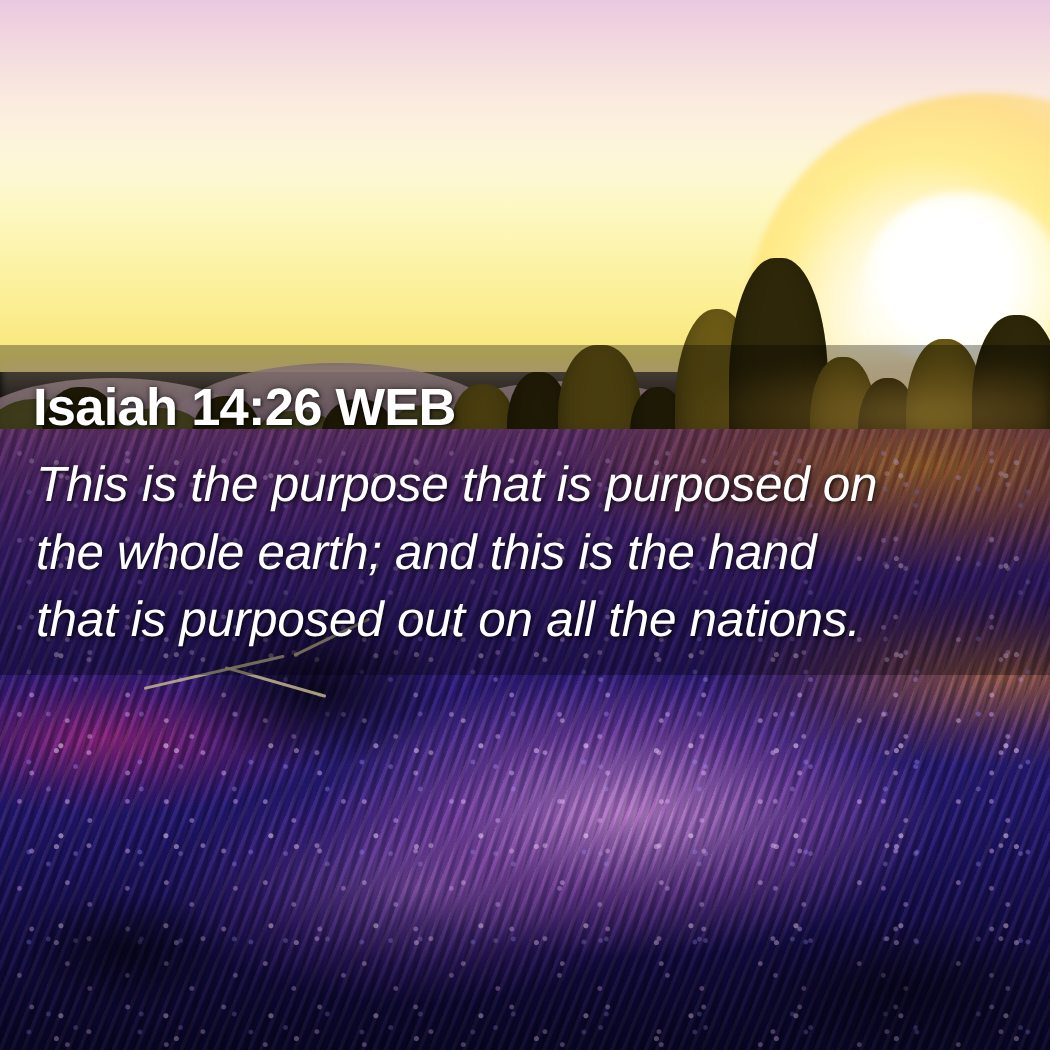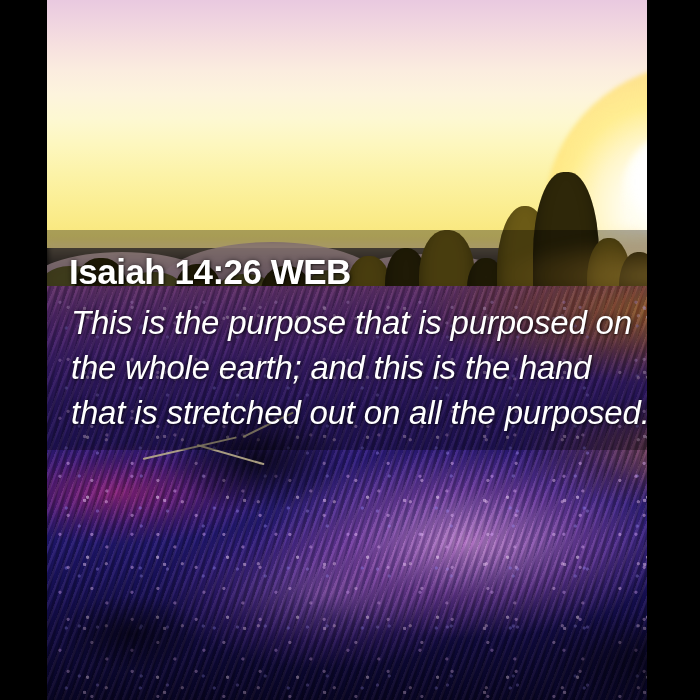--- a/index.html
+++ b/index.html
@@ -2,26 +2,25 @@
 <html><head>
 <meta charset="utf-8">
 <style>
   html, body {
     margin: 0;
     padding: 0;
     background: #000;
   }
   #scene {
     position: relative;
-    width: 600px;
+    width: 700px;
     height: 700px;
     overflow: hidden;
     font-family: "Liberation Sans", sans-serif;
     user-select: none;
-    margin-left: 47px;
   }
 
   
   .sky {
     position: absolute;
     left: 0; top: 0;
     width: 700px; height: 248px;
     background: linear-gradient(to bottom,
       #e9c9e0 0%,
       #efd3e0 8%,
@@ -295,16 +294,16 @@
     <div class="twig" style="left:196px; top:150px; width:56px;  height:2px; transform:rotate(-26deg);"></div>
   </div>
 
   <div class="band"></div>
 
   <div class="ref">Isaiah 14:26 WEB</div>
 
   <div class="verse">
     <span class="ln ln1">This is the purpose that is purposed on</span>
     <span class="ln ln2">the whole earth; and this is the hand</span>
-    <span class="ln ln3">that is stretched out on all the purposed.</span>
+    <span class="ln ln3">that is purposed out on all the nations.</span>
   </div>
 
 </div>
 
 </body></html>

